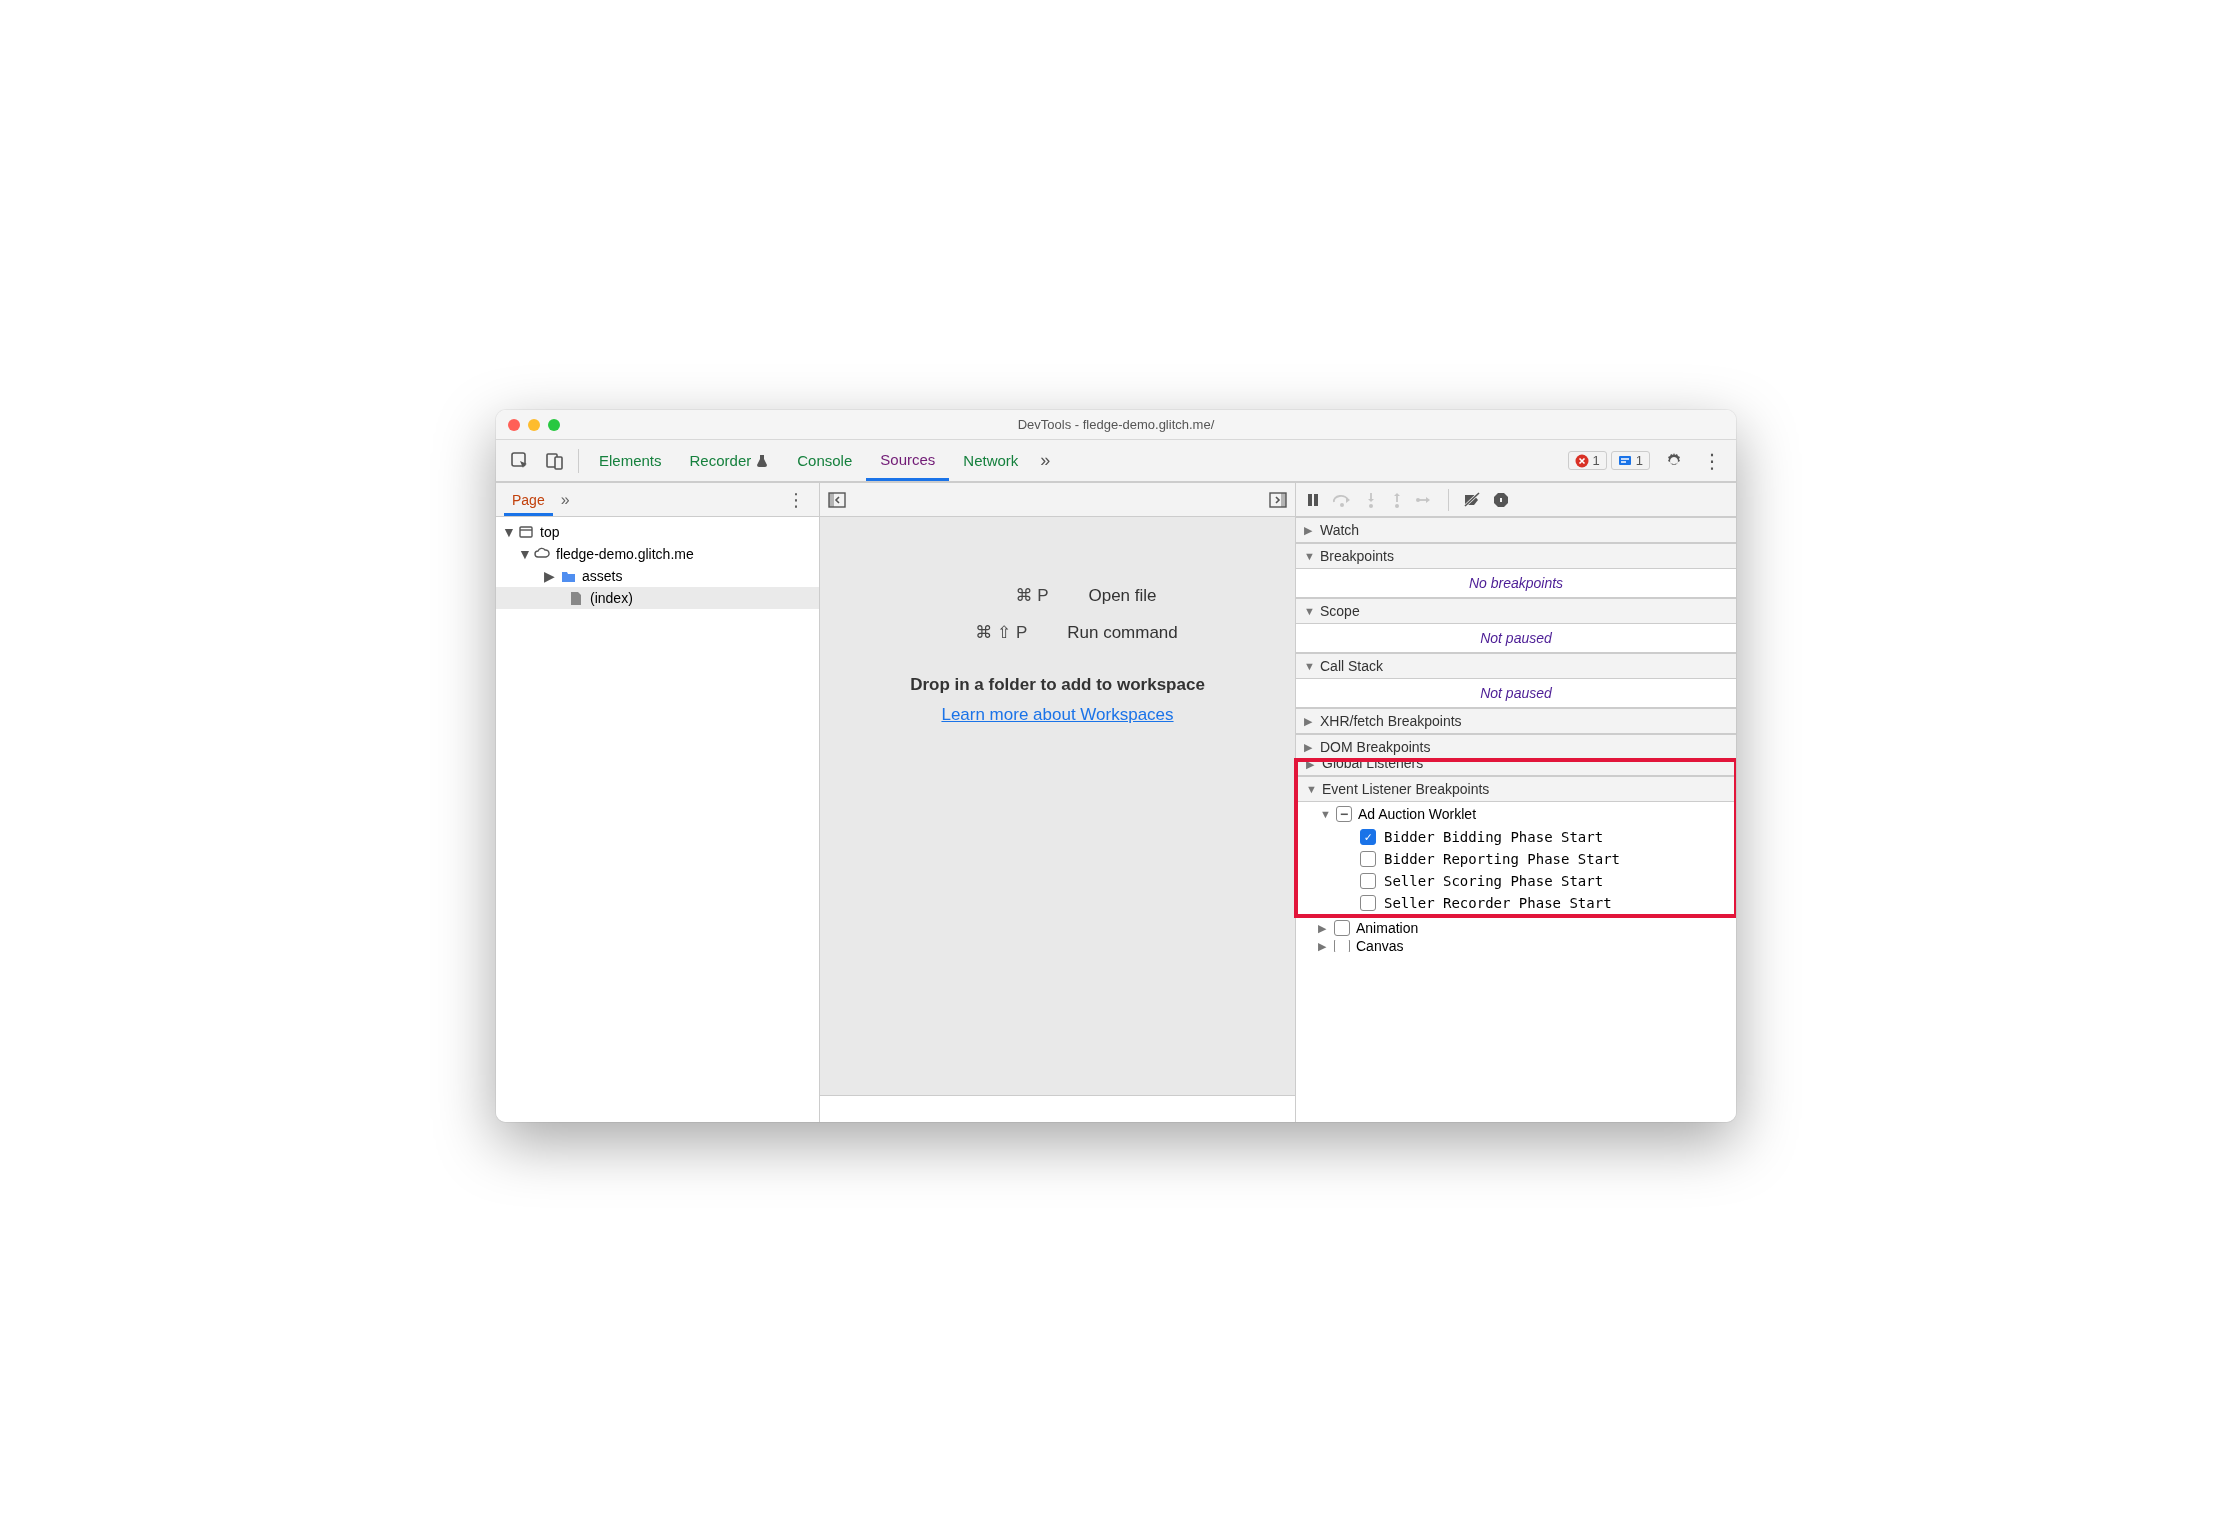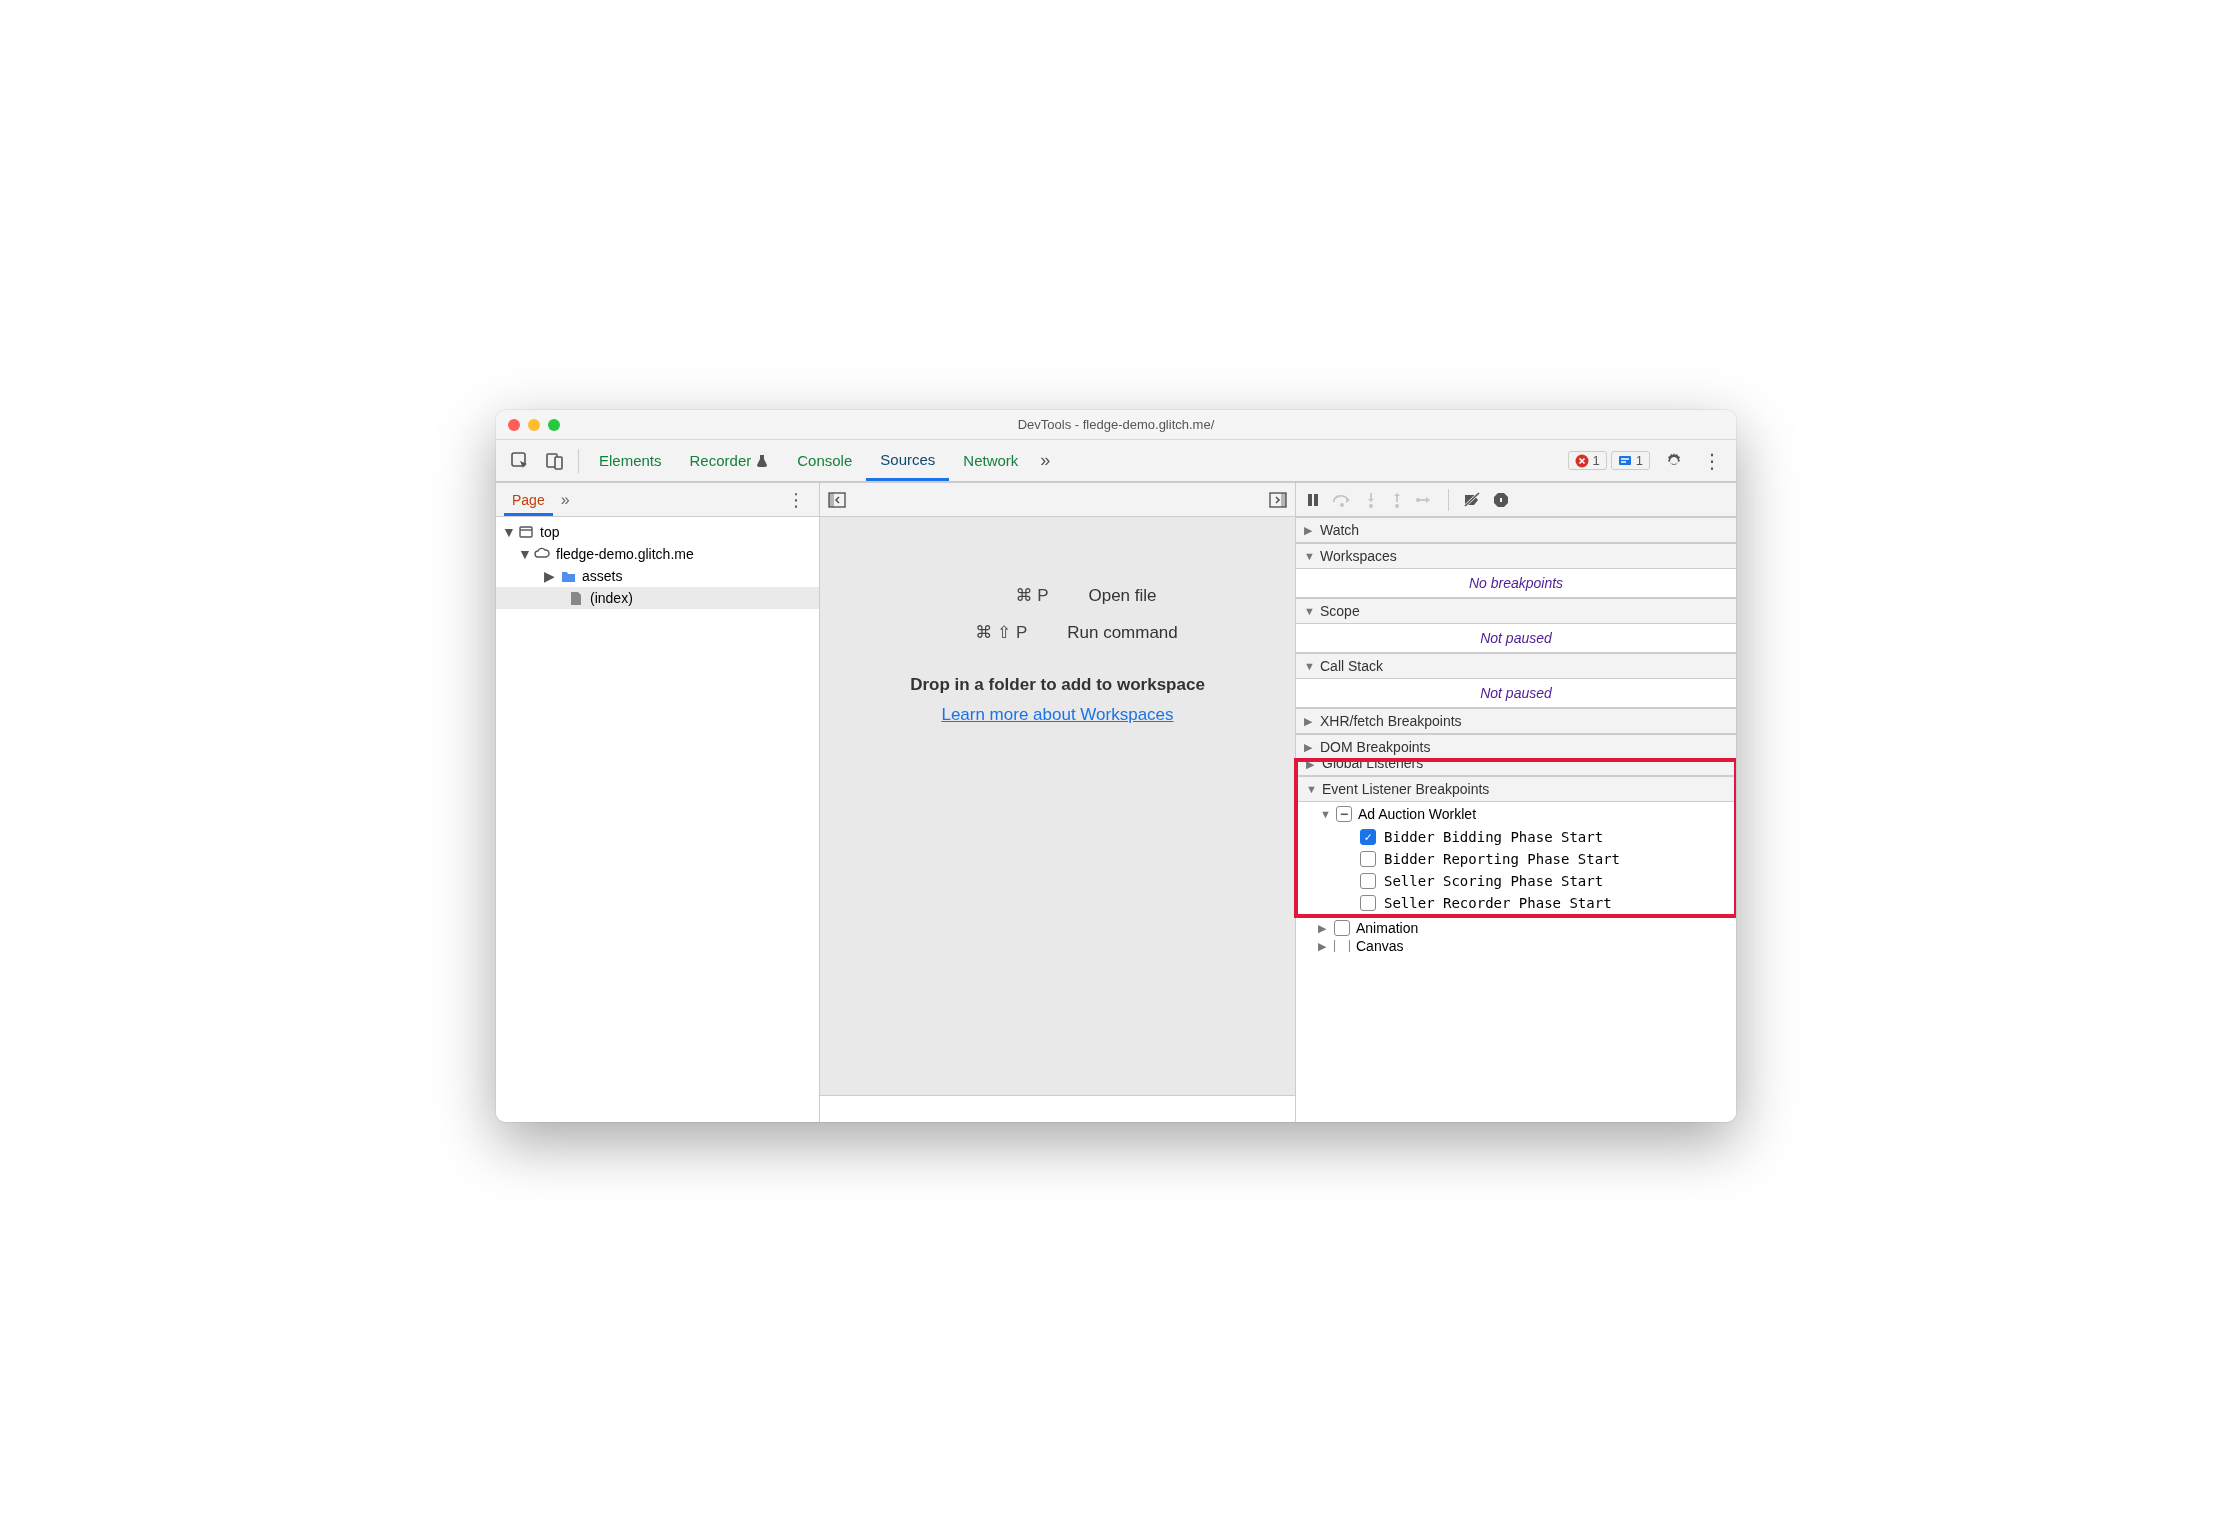--- a/index.html
+++ b/index.html
@@ -64,21 +64,21 @@
 .divider { width: 1px; height: 24px; background: #ccc; margin: 0 6px; }
 .tab {
   padding: 10px 14px;
   cursor: pointer;
   color: #15803d;
   display: flex;
   align-items: center;
   gap: 4px;
 }
 .tab.active {
-  color: #0c4a6e;
+  color: #701a75;
   border-bottom: 3px solid #1a73e8;
 }
 .spacer { flex: 1; }
 .badge {
   display: flex;
   align-items: center;
   gap: 4px;
   border: 1px solid #ccc;
   border-radius: 3px;
   padding: 1px 6px;
@@ -446,21 +446,21 @@
           </span>
       </div>
 
       <div class="section-h">
           <span class="tw">▶</span>
           <span>Watch</span>
         </div>
 
       <div class="section-h">
           <span class="tw">▼</span>
-          <span>Workspaces</span>
+          <span>Breakpoints</span>
         </div>
       <div class="section-body">No breakpoints</div>
 
       <div class="section-h">
           <span class="tw">▼</span>
           <span>Scope</span>
         </div>
       <div class="section-body">Not paused</div>
 
       <div class="section-h">

